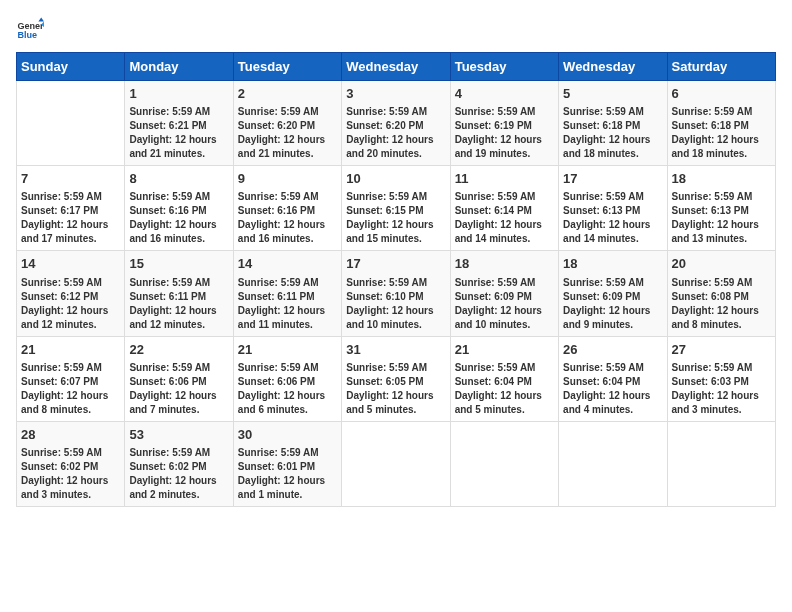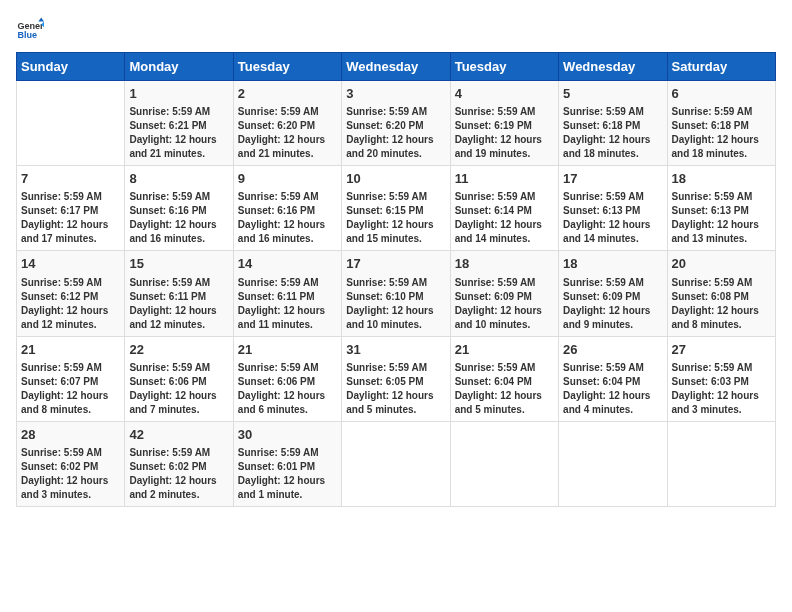--- a/index.html
+++ b/index.html
@@ -237,21 +237,21 @@
           <span class="day-num">27</span>
           <div class="day-info">Sunrise: 5:59 AM<br>Sunset: 6:03 PM<br>Daylight: 12 hours<br>and 3 minutes.</div>
         </td>
       </tr>
       <tr>
         <td>
           <span class="day-num">28</span>
           <div class="day-info">Sunrise: 5:59 AM<br>Sunset: 6:02 PM<br>Daylight: 12 hours<br>and 3 minutes.</div>
         </td>
         <td>
-          <span class="day-num">42</span>
+          <span class="day-num">53</span>
           <div class="day-info">Sunrise: 5:59 AM<br>Sunset: 6:02 PM<br>Daylight: 12 hours<br>and 2 minutes.</div>
         </td>
         <td>
           <span class="day-num">30</span>
           <div class="day-info">Sunrise: 5:59 AM<br>Sunset: 6:01 PM<br>Daylight: 12 hours<br>and 1 minute.</div>
         </td>
         <td class="empty-cell"></td>
         <td class="empty-cell"></td>
         <td class="empty-cell"></td>
         <td class="empty-cell"></td>

